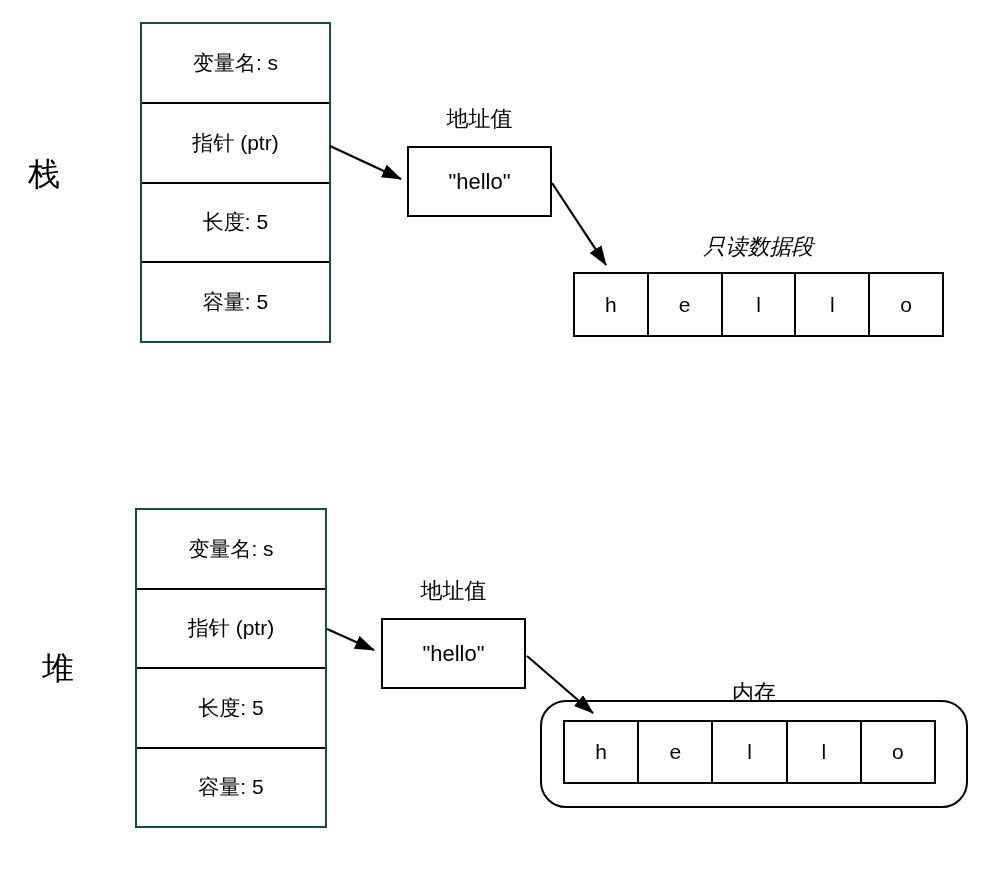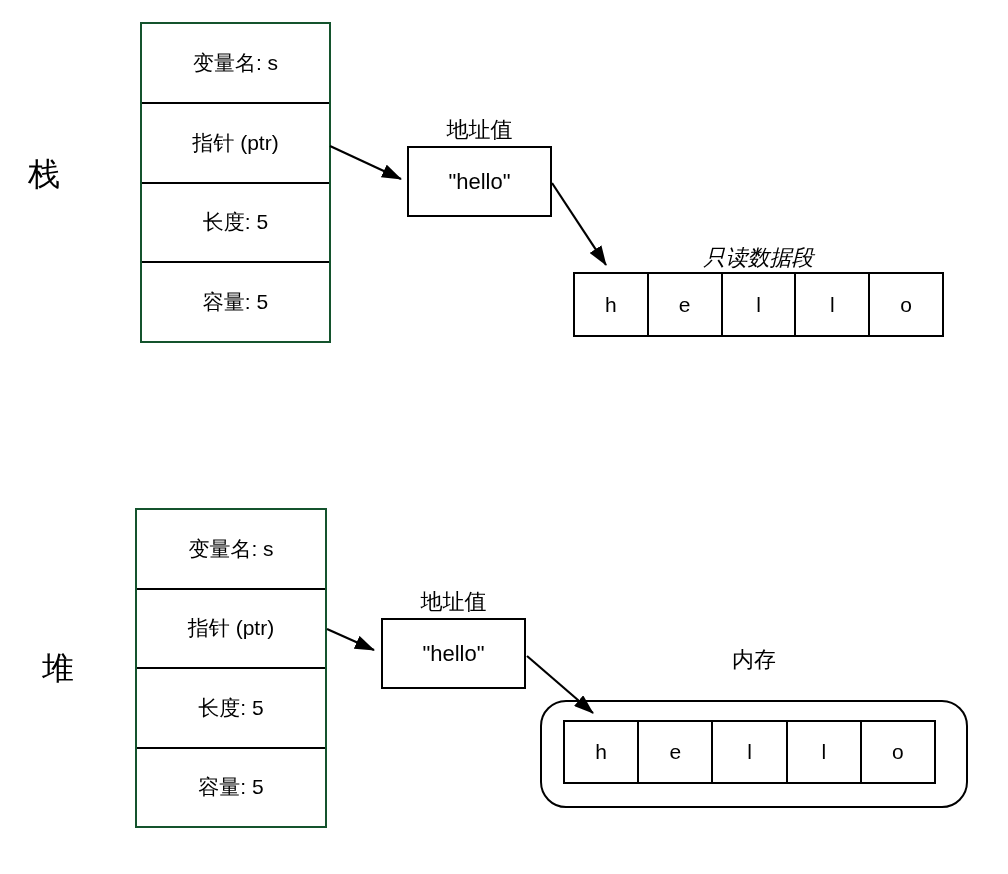--- a/index.html
+++ b/index.html
@@ -41,21 +41,20 @@
     border-bottom: 2px solid #000;
     background: #fff;
   }
   .struct-row:last-child { border-bottom: none; }
 
   .float-label {
     font-size: 22px;
     text-align: center;
     line-height: 1.2;
     white-space: nowrap;
-    margin-top: 11px;
   }
 
   .value-box {
     border: 2px solid #000;
     background: #fff;
     display: flex;
     align-items: center;
     justify-content: center;
     font-size: 22px;
     box-sizing: border-box;
@@ -129,21 +128,21 @@
     <div class="struct-row">变量名: s</div>
     <div class="struct-row">指针 (ptr)</div>
     <div class="struct-row">长度: 5</div>
     <div class="struct-row">容量: 5</div>
   </div>
 
   <div class="abs float-label" style="left:381px; top:578px; width:145px;">地址值</div>
 
   <div class="abs value-box" style="left:381px; top:618px; width:145px; height:71px;">"hello"</div>
 
-  <div class="abs float-label" style="left:540px; top:636px; width:428px;">内存</div>
+  <div class="abs float-label" style="left:540px; top:680px; width:428px;">内存</div>
 
   <div class="abs memory-container" style="left:540px; top:700px; width:428px; height:108px;"></div>
 
   <div class="abs cell-row" style="left:563px; top:720px; width:373px; height:64px;">
     <div class="char-cell">h</div>
     <div class="char-cell">e</div>
     <div class="char-cell">l</div>
     <div class="char-cell">l</div>
     <div class="char-cell">o</div>
   </div>

